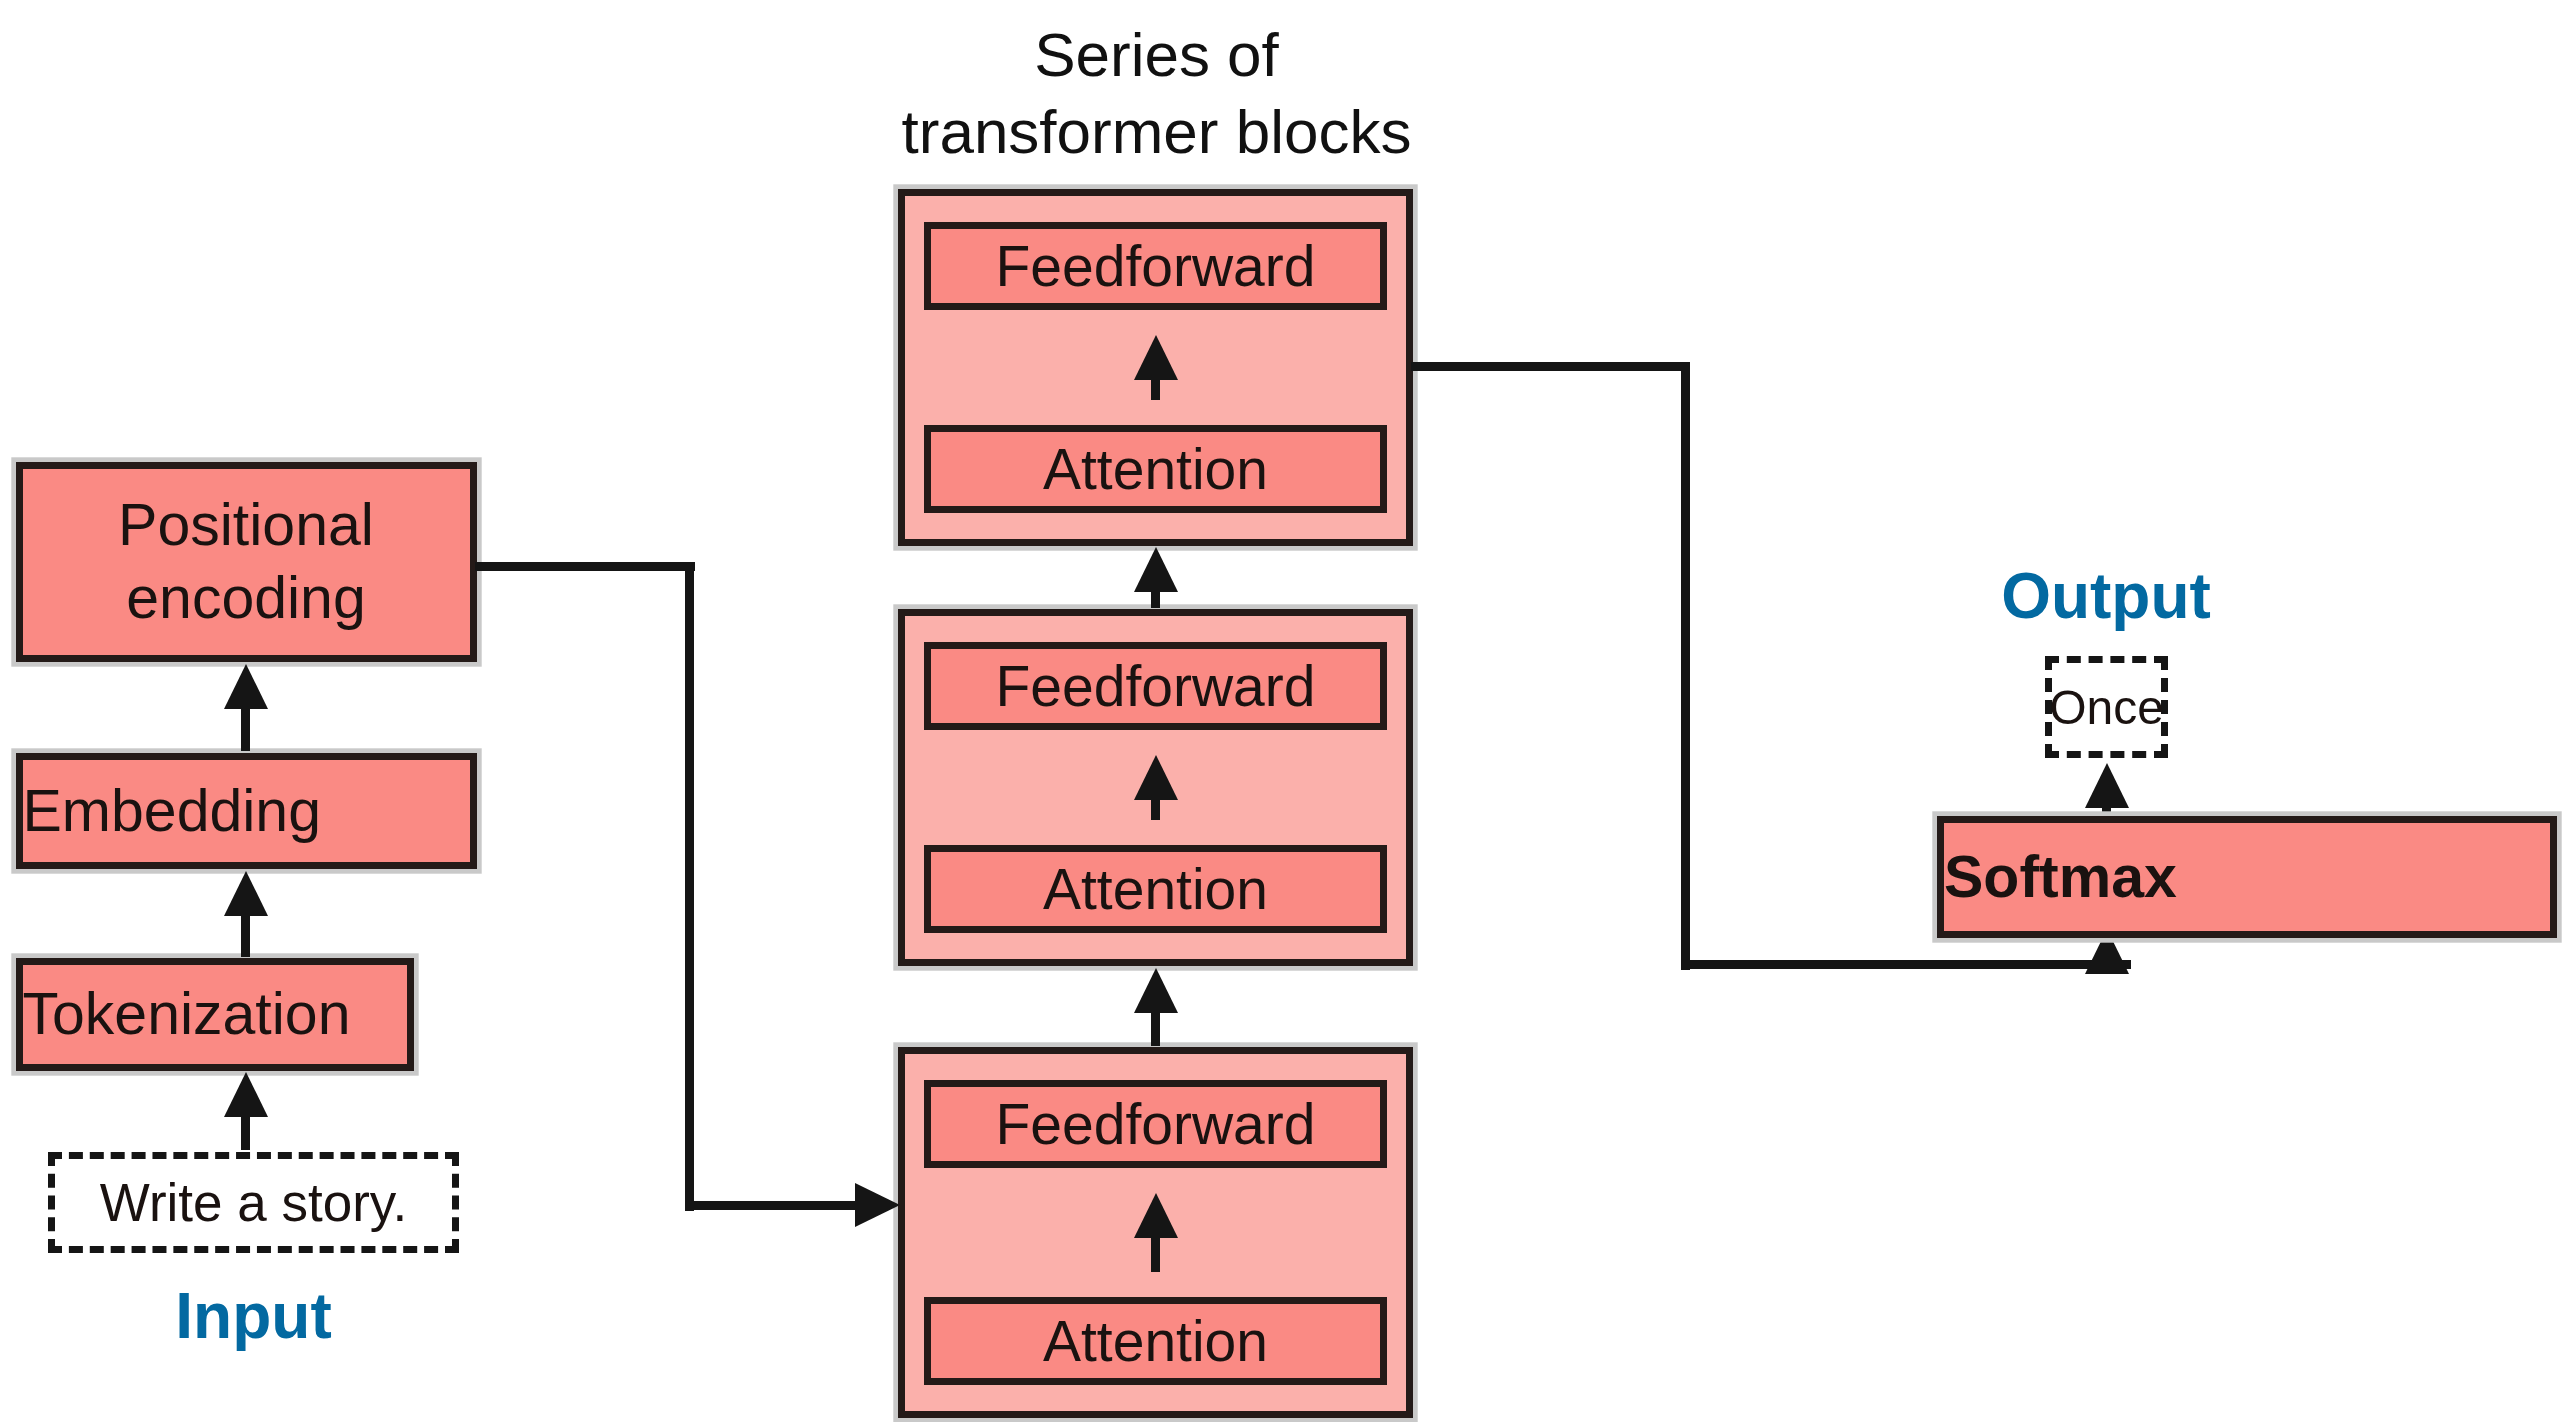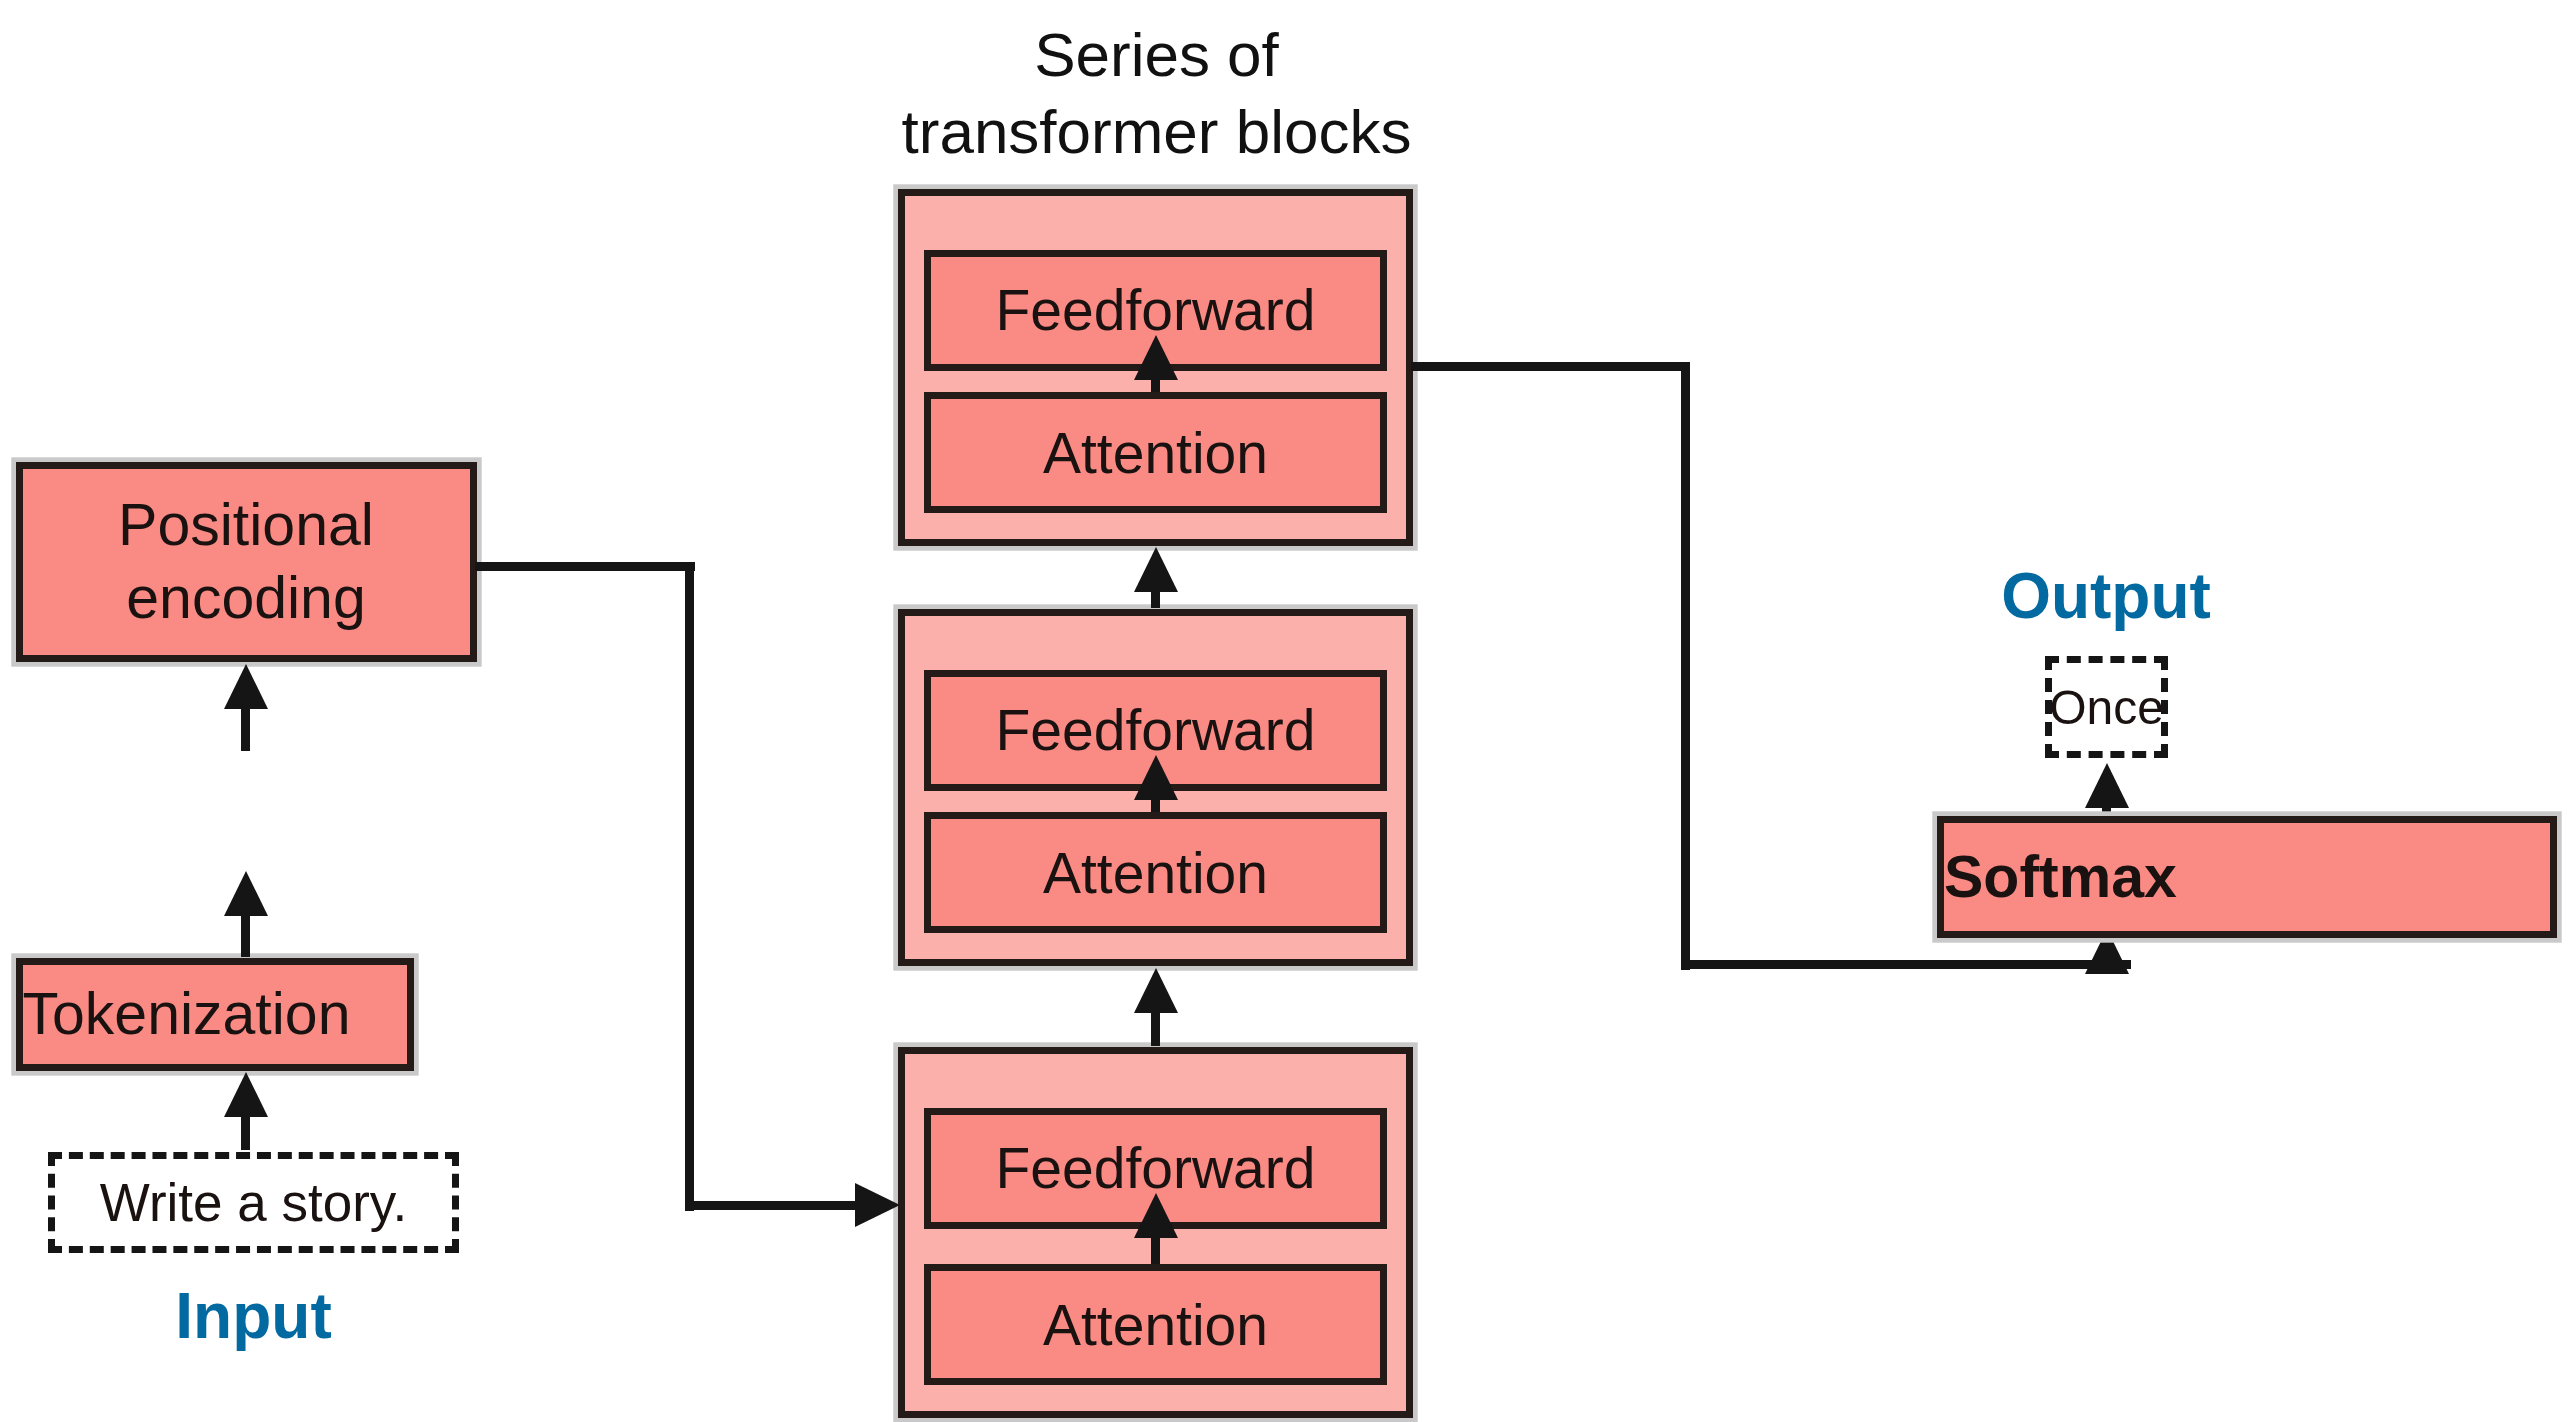--- a/index.html
+++ b/index.html
@@ -20,24 +20,24 @@
     border:7px dashed #151515;display:flex;align-items:center;justify-content:center;
     text-align:right;color:#1a1210;box-shadow:none;
   }
   .plain-label{position:absolute;text-align:center;font-weight:bold;color:#0369a1;}
   
   .tblock{
     position:absolute;box-sizing:border-box;left:898px;width:515px;height:357px;
     background:#fbb0ab;border:7px solid #241a18;box-shadow:0 0 0 4.7px #c9c9c9;
   }
   .ibox{
-    position:absolute;box-sizing:border-box;left:18.6px;right:18.6px;height:121px;
+    position:absolute;box-sizing:border-box;left:18.6px;right:18.6px;height:88px;
     background:#fa8a84;border:7px solid #241a18;
     display:flex;align-items:center;justify-content:center;
-    font-size:57px;color:#1a1210;margin-top:28px;
+    font-size:57px;color:#1a1210;
   }
   .ibox.ff{top:25.6px;}
   .ibox.att{bottom:25.6px;}
   
   .uarrow{position:absolute;width:43px;}
   .uarrow .head{position:absolute;top:0;left:0;width:0;height:0;
     border-left:22px solid transparent;border-right:22px solid transparent;
     border-bottom:45px solid #151515;}
   .uarrow .shaft{position:absolute;top:37px;left:17px;width:9.3px;bottom:0;background:#151515;}
   .iarrow{position:absolute;left:calc(50% - 22px);top:139px;height:65px;width:43px;}
@@ -60,20 +60,23 @@
 
   <div class="title">
     <div>Series of</div>
     <div>transformer blocks</div>
   </div>
 
   <div class="box" style="left:15.5px;top:462px;width:461px;height:200px;">
     <span>Positional encoding</span>
   </div>
 
+  <div class="box" style="left:15.5px;top:753px;width:461px;height:116px;">
+    <span>Embedding</span>
+  </div>
 
   <div class="box" style="left:15.5px;top:958px;width:398px;height:113px;">
     <span>Tokenization</span>
   </div>
 
   <div class="dashed" style="left:48px;top:1152px;width:411px;height:101px;font-size:53px;">
     <span>Write a story.</span>
   </div>
 
   <div class="plain-label" style="left:48px;top:1279px;width:411px;font-size:64px;">Input</div>

